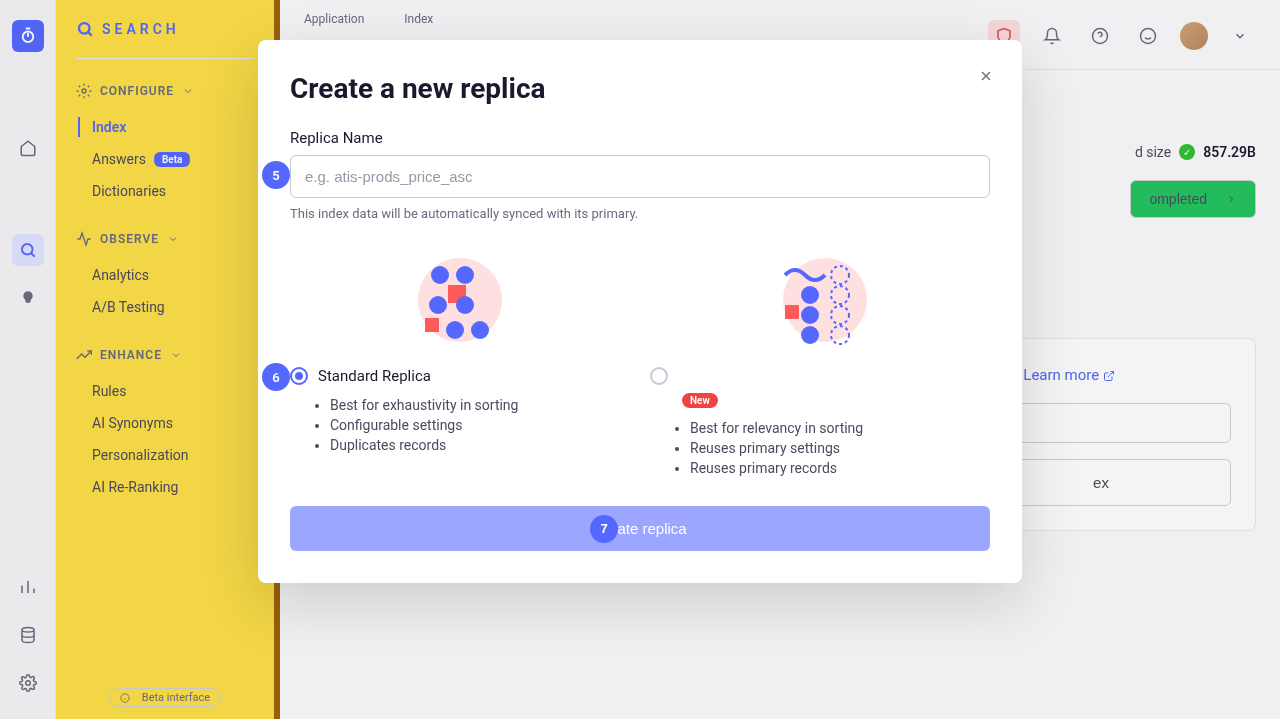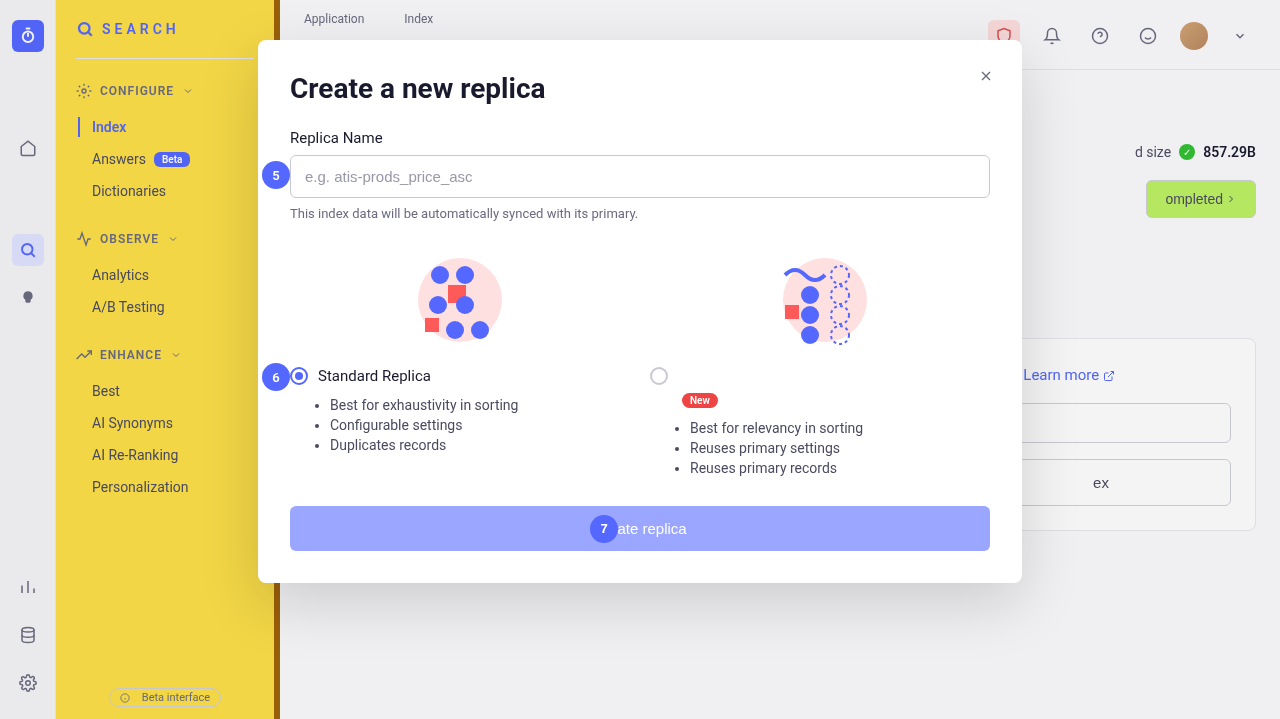--- a/index.html
+++ b/index.html
@@ -36,21 +36,21 @@
 .topbar-right { margin-left: auto; display: flex; align-items: center; gap: 16px; padding-top: 8px; }
 .top-icon { width: 32px; height: 32px; display: flex; align-items: center; justify-content: center; color: #6b6b80; cursor: pointer; border-radius: 6px; }
 .top-icon.alert { background: #ffe0e0; color: #e05050; }
 .avatar { width: 28px; height: 28px; border-radius: 50%; background: linear-gradient(135deg, #d4a574, #b88860); }
 
 .content { padding: 24px; }
 .meta-row { margin-top: 8px; font-size: 14px; color: #4b4b60; display: flex; align-items: center; gap: 8px; }
 .status-dot { width: 16px; height: 16px; background: #30c030; border-radius: 50%; display: inline-flex; align-items: center; justify-content: center; color: white; font-size: 10px; }
 .meta-value { font-weight: 600; color: #1a1a2e; }
 .actions-row { margin-top: 20px; display: flex; gap: 12px; }
-.ghost-btn { padding: 10px 18px; border: 1px solid #d0d0d8; border-radius: 6px; background: #bef264; font-size: 14px; color: #4b4b60; cursor: pointer; display: flex; align-items: center; gap: 2px; }
+.ghost-btn { padding: 10px 18px; border: 1px solid #d0d0d8; border-radius: 6px; background: #22c55e; font-size: 14px; color: #4b4b60; cursor: pointer; display: flex; align-items: center; gap: 18px; }
 .info-card { margin-top: 40px; border: 1px solid #e8e8ec; border-radius: 8px; padding: 24px; background: white; }
 .info-card p { color: #4b4b60; font-size: 15px; line-height: 1.6; }
 .learn-link { color: #5468ff; text-decoration: none; }
 .card-btn { margin-top: 16px; width: 100%; padding: 14px; border: 1px solid #d0d0d8; border-radius: 6px; background: white; font-size: 15px; color: #4b4b60; cursor: pointer; text-align: center; }
 
 
 .modal-overlay { position: absolute; inset: 0; background: rgba(30,30,50,0.05); display: flex; align-items: flex-start; justify-content: center; padding-top: 40px; }
 .modal { width: 764px; background: white; border-radius: 8px; box-shadow: 0 20px 60px rgba(0,0,0,0.15); padding: 32px; position: relative; }
 .modal-close { position: absolute; top: 24px; right: 24px; width: 24px; height: 24px; display: flex; align-items: center; justify-content: center; cursor: pointer; color: #6b6b80; }
 .modal-title { font-size: 28px; font-weight: 700; color: #1a1a2e; margin-bottom: 24px; }
@@ -184,30 +184,30 @@
         <path d="M23 6l-9.5 9.5-5-5L1 18"></path>
         <path d="M17 6h6v6"></path>
       </svg>
     <span>ENHANCE</span>
     <svg width="12" height="12" viewBox="0 0 24 24" fill="none" stroke="currentColor" stroke-width="2">
         <path d="M6 9l6 6 6-6"></path>
       </svg>
   </div>
   <ul class="nav-list">
     <li class="nav-item">
-        <span>Best</span>
+        <span>Rules</span>
       </li>
     <li class="nav-item">
         <span>AI Synonyms</span>
       </li>
     <li class="nav-item">
+        <span>Personalization</span>
+      </li>
+    <li class="nav-item">
         <span>AI Re-Ranking</span>
-      </li>
-    <li class="nav-item">
-        <span>Personalization</span>
       </li>
   </ul>
 
   <div class="beta-footer">
     <span class="beta-footer-badge">
       <svg width="10" height="10" viewBox="0 0 24 24" fill="none" stroke="currentColor" stroke-width="2">
           <circle cx="12" cy="12" r="10"></circle>
           <path d="M12 8v.01M12 12v4"></path>
         </svg>
       <span>Beta interface</span>

